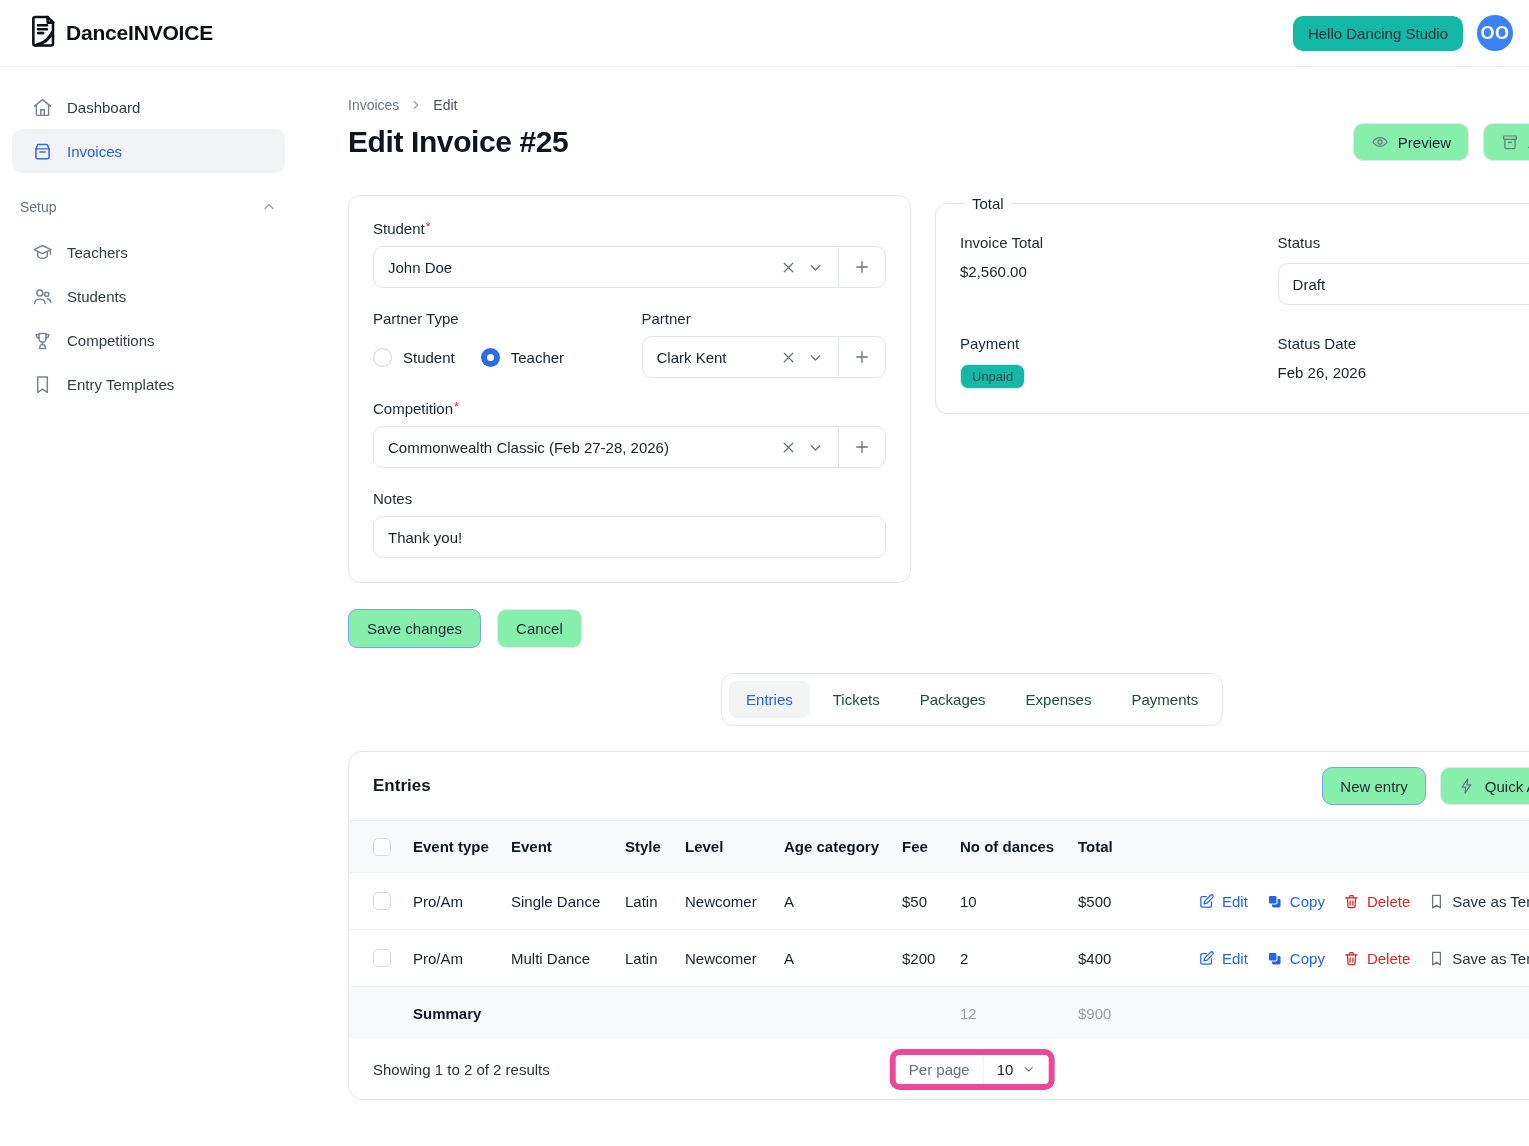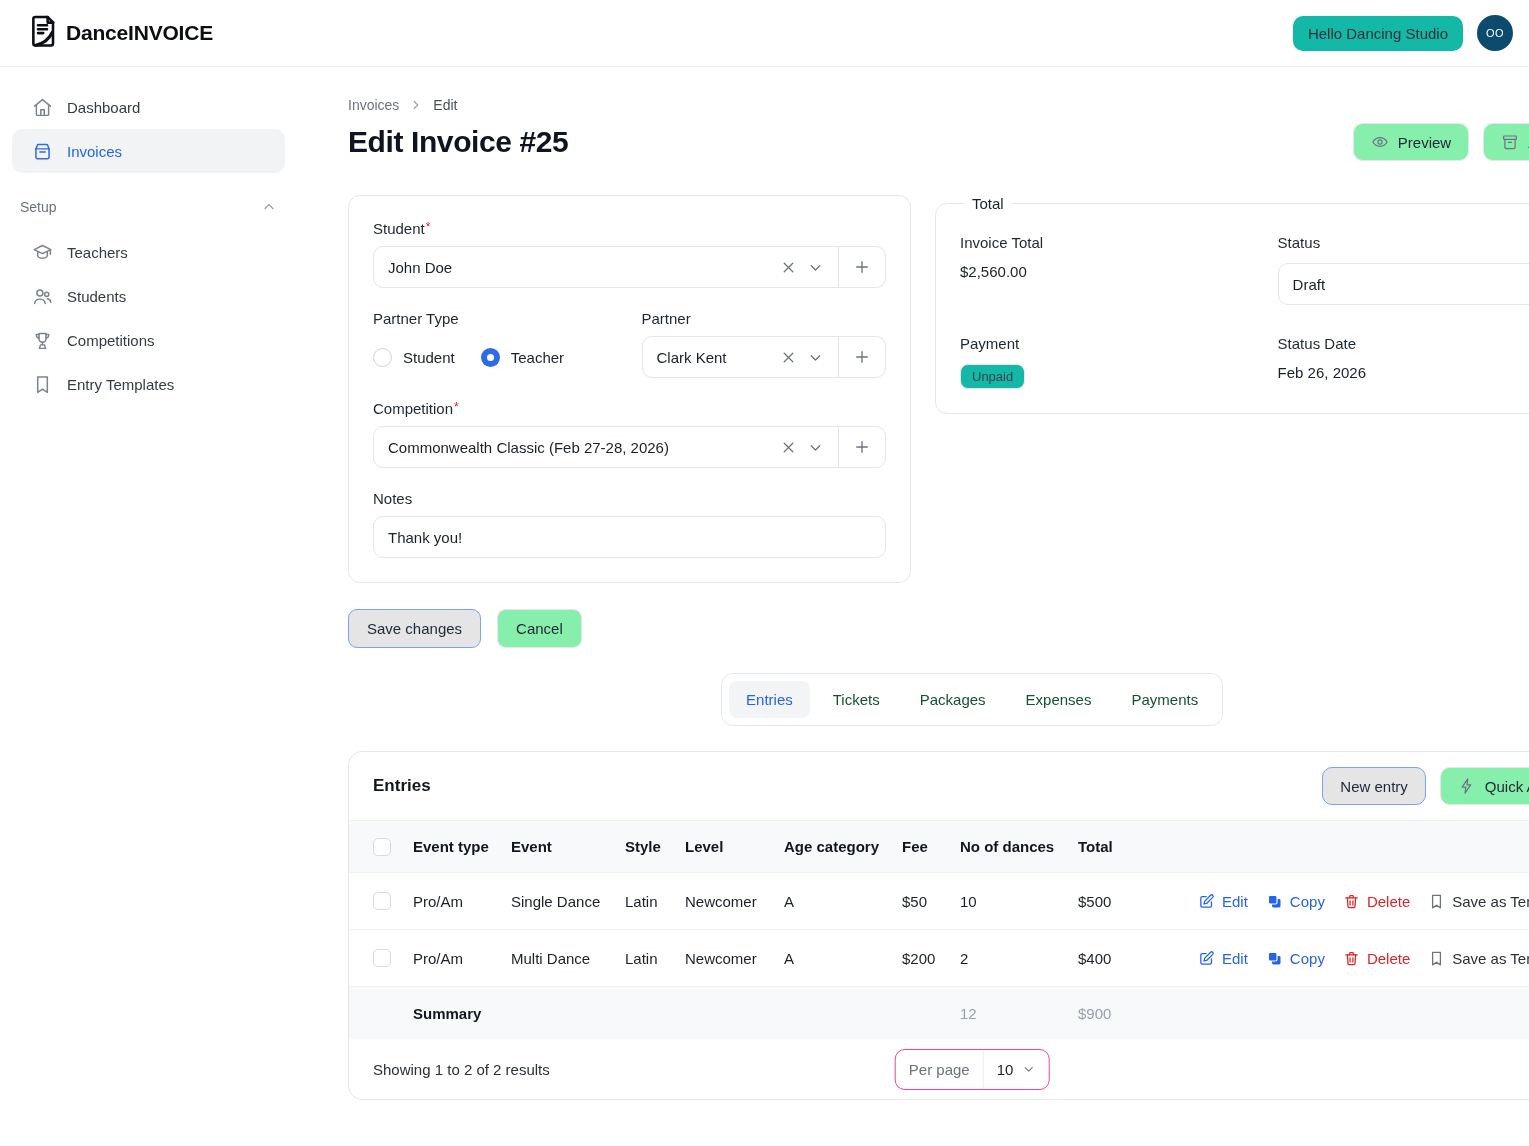--- a/index.html
+++ b/index.html
@@ -5,21 +5,21 @@
   * { margin:0; padding:0; box-sizing:border-box; }
   html,body { width:1529px; height:1146px; background:#ffffff; font-family:"Liberation Sans", sans-serif; color:#1a202c; overflow:hidden; }
 
   
   .topbar { height:67px; display:flex; align-items:center; justify-content:space-between; padding:0 16px 0 26px; border-bottom:1px solid #edeff2; background:#fff; }
   .brand { display:flex; align-items:center; gap:4px; }
   .brand svg { width:36px; height:36px; }
   .brand-name { font-size:21px; font-weight:700; letter-spacing:-0.2px; color:#0b0e14; }
   .topbar-right { display:flex; align-items:center; gap:14px; }
   .greeting-pill { background:#14b8a6; border-radius:10px; padding:9px 15px; font-size:15px; color:#2a303a; }
-  .avatar { width:36px; height:36px; border-radius:50%; background:#0c4a6e; color:#fff; font-weight:400; font-size:11px; display:flex; align-items:center; justify-content:center; letter-spacing:0.5px; }
+  .avatar { width:36px; height:36px; border-radius:50%; background:#3b82f6; color:#fff; font-weight:700; font-size:18px; display:flex; align-items:center; justify-content:center; letter-spacing:0.5px; }
 
   
   .shell { display:flex; height:1079px; }
   .sidebar { width:297px; padding:18px 12px; flex-shrink:0; }
   .main { flex:1; padding:30px 32px 0 51px; }
 
   
   .nav-item { display:flex; align-items:center; gap:14px; height:44px; padding:0 20px; border-radius:10px; font-size:15px; color:#343b46; cursor:pointer; }
   .nav-item svg { width:21px; height:21px; stroke:#7b8391; fill:none; stroke-width:1.7; stroke-linecap:round; stroke-linejoin:round; }
   .nav-item.active { background:#f1f3f5; color:#2563eb; font-weight:500; }
@@ -29,21 +29,21 @@
 
   
   .breadcrumb { display:flex; align-items:center; gap:10px; font-size:14px; color:#6b7280; }
   .breadcrumb .crumb-current { color:#49505c; }
   .breadcrumb svg { width:14px; height:14px; stroke:#9aa0ab; fill:none; stroke-width:2; stroke-linecap:round; stroke-linejoin:round; }
   .title-row { display:flex; align-items:center; justify-content:space-between; margin-top:10px; }
   .page-title { font-size:30px; font-weight:700; letter-spacing:-0.4px; color:#0f1420; }
   .header-actions { display:flex; gap:14px; }
   .btn { display:inline-flex; align-items:center; gap:9px; border:1px solid #e5e7eb; background:#86efac; border-radius:10px; padding:9px 17px; font-size:15px; color:#232a35; cursor:pointer; font-family:inherit; }
   .btn svg { width:18px; height:18px; stroke:#6b7280; fill:none; stroke-width:1.6; stroke-linecap:round; stroke-linejoin:round; }
-  .btn-primary { background:#e5e5e5; border-color:#79a3f6; color:#1e2838; font-weight:500; }
+  .btn-primary { background:#86efac; border-color:#79a3f6; color:#1e2838; font-weight:500; }
 
   
   .form-row { display:flex; gap:24px; margin-top:34px; align-items:flex-start; }
   .card { background:#fff; border:1px solid #e5e7eb; border-radius:12px; }
   .form-card { width:563px; padding:24px; }
   .field-label { font-size:15px; color:#1f2733; margin-bottom:9px; display:block; }
   .req::after { content:"*"; color:#e02424; font-size:12px; vertical-align:top; margin-left:1px; }
   .select-combo { display:flex; align-items:stretch; border:1px solid #e3e6ea; border-radius:10px; height:42px; overflow:hidden; background:#fff; }
   .select-main { flex:1; display:flex; align-items:center; gap:10px; padding:0 14px; cursor:pointer; }
   .select-value { flex:1; font-size:15px; color:#1a202c; white-space:nowrap; overflow:hidden; }
@@ -92,21 +92,21 @@
   .checkbox { width:18px; height:18px; border:1px solid #d6dae0; border-radius:5px; background:#fff; cursor:pointer; }
   .actions-cell { display:flex; justify-content:flex-end; align-items:center; gap:18px; }
   .action-link { display:inline-flex; align-items:center; gap:7px; font-size:15px; cursor:pointer; white-space:nowrap; }
   .action-link svg { width:17px; height:17px; stroke-width:1.8; stroke-linecap:round; stroke-linejoin:round; }
   .a-blue { color:#2563eb; } .a-blue svg { stroke:#2563eb; fill:none; }
   .a-red { color:#dc2626; } .a-red svg { stroke:#dc2626; fill:none; }
   .a-gray { color:#2a303a; } .a-gray svg { stroke:#6b7280; fill:none; }
 
   .table-footer { position:relative; display:flex; align-items:center; height:60px; padding:0 24px; }
   .showing-text { font-size:15px; color:#2a303a; }
-  .perpage { position:absolute; left:50%; transform:translateX(-50%); display:flex; align-items:stretch; border:1px solid #ec4899; border-radius:10px; height:41px; overflow:hidden; }
+  .perpage { position:absolute; left:50%; transform:translateX(-50%); display:flex; align-items:stretch; border:6px solid #ec4899; border-radius:10px; height:41px; overflow:hidden; }
   .perpage-label { display:flex; align-items:center; padding:0 13px; color:#6b7280; font-size:15px; border-right:1px solid #eceef1; }
   .perpage-value { display:flex; align-items:center; gap:8px; padding:0 13px; font-size:15px; color:#1a202c; cursor:pointer; }
 </style>
 </head>
 <body>
 
 <div class="topbar">
   <div class="brand">
     <span>
       <svg viewBox="0 0 24 24" fill="none" stroke="#0b0e14" stroke-width="1.7" stroke-linecap="round" stroke-linejoin="round">

